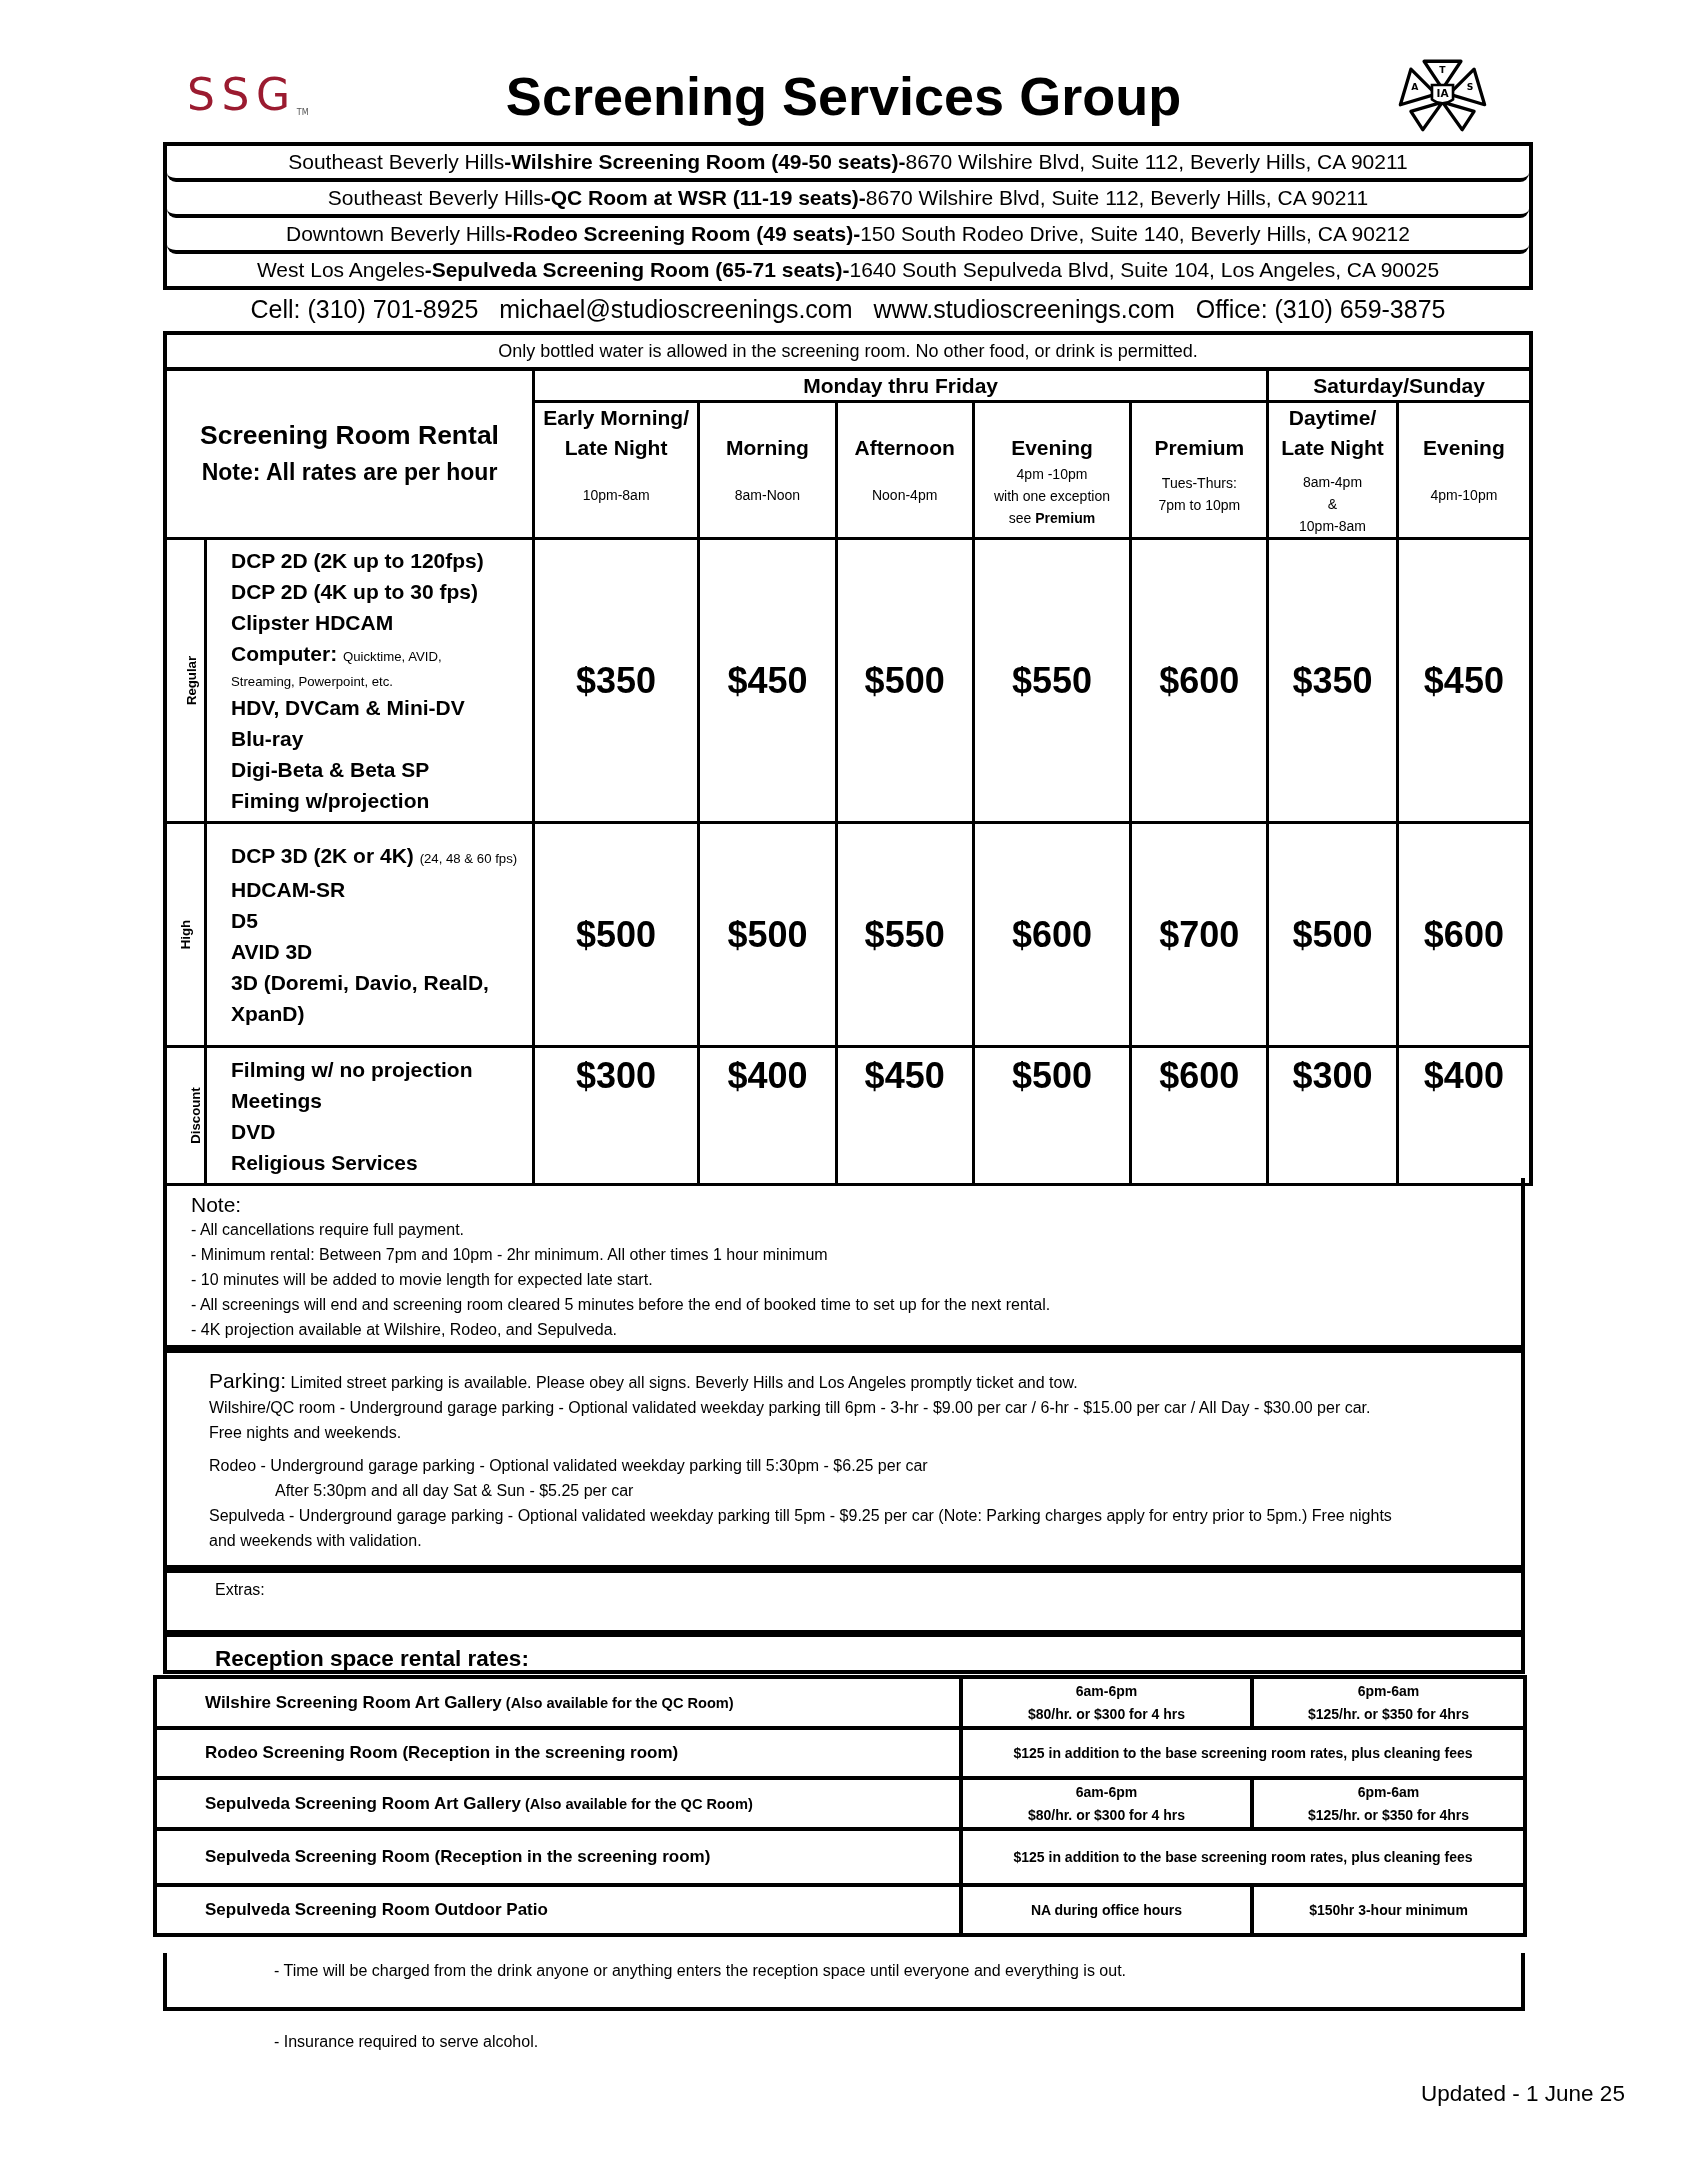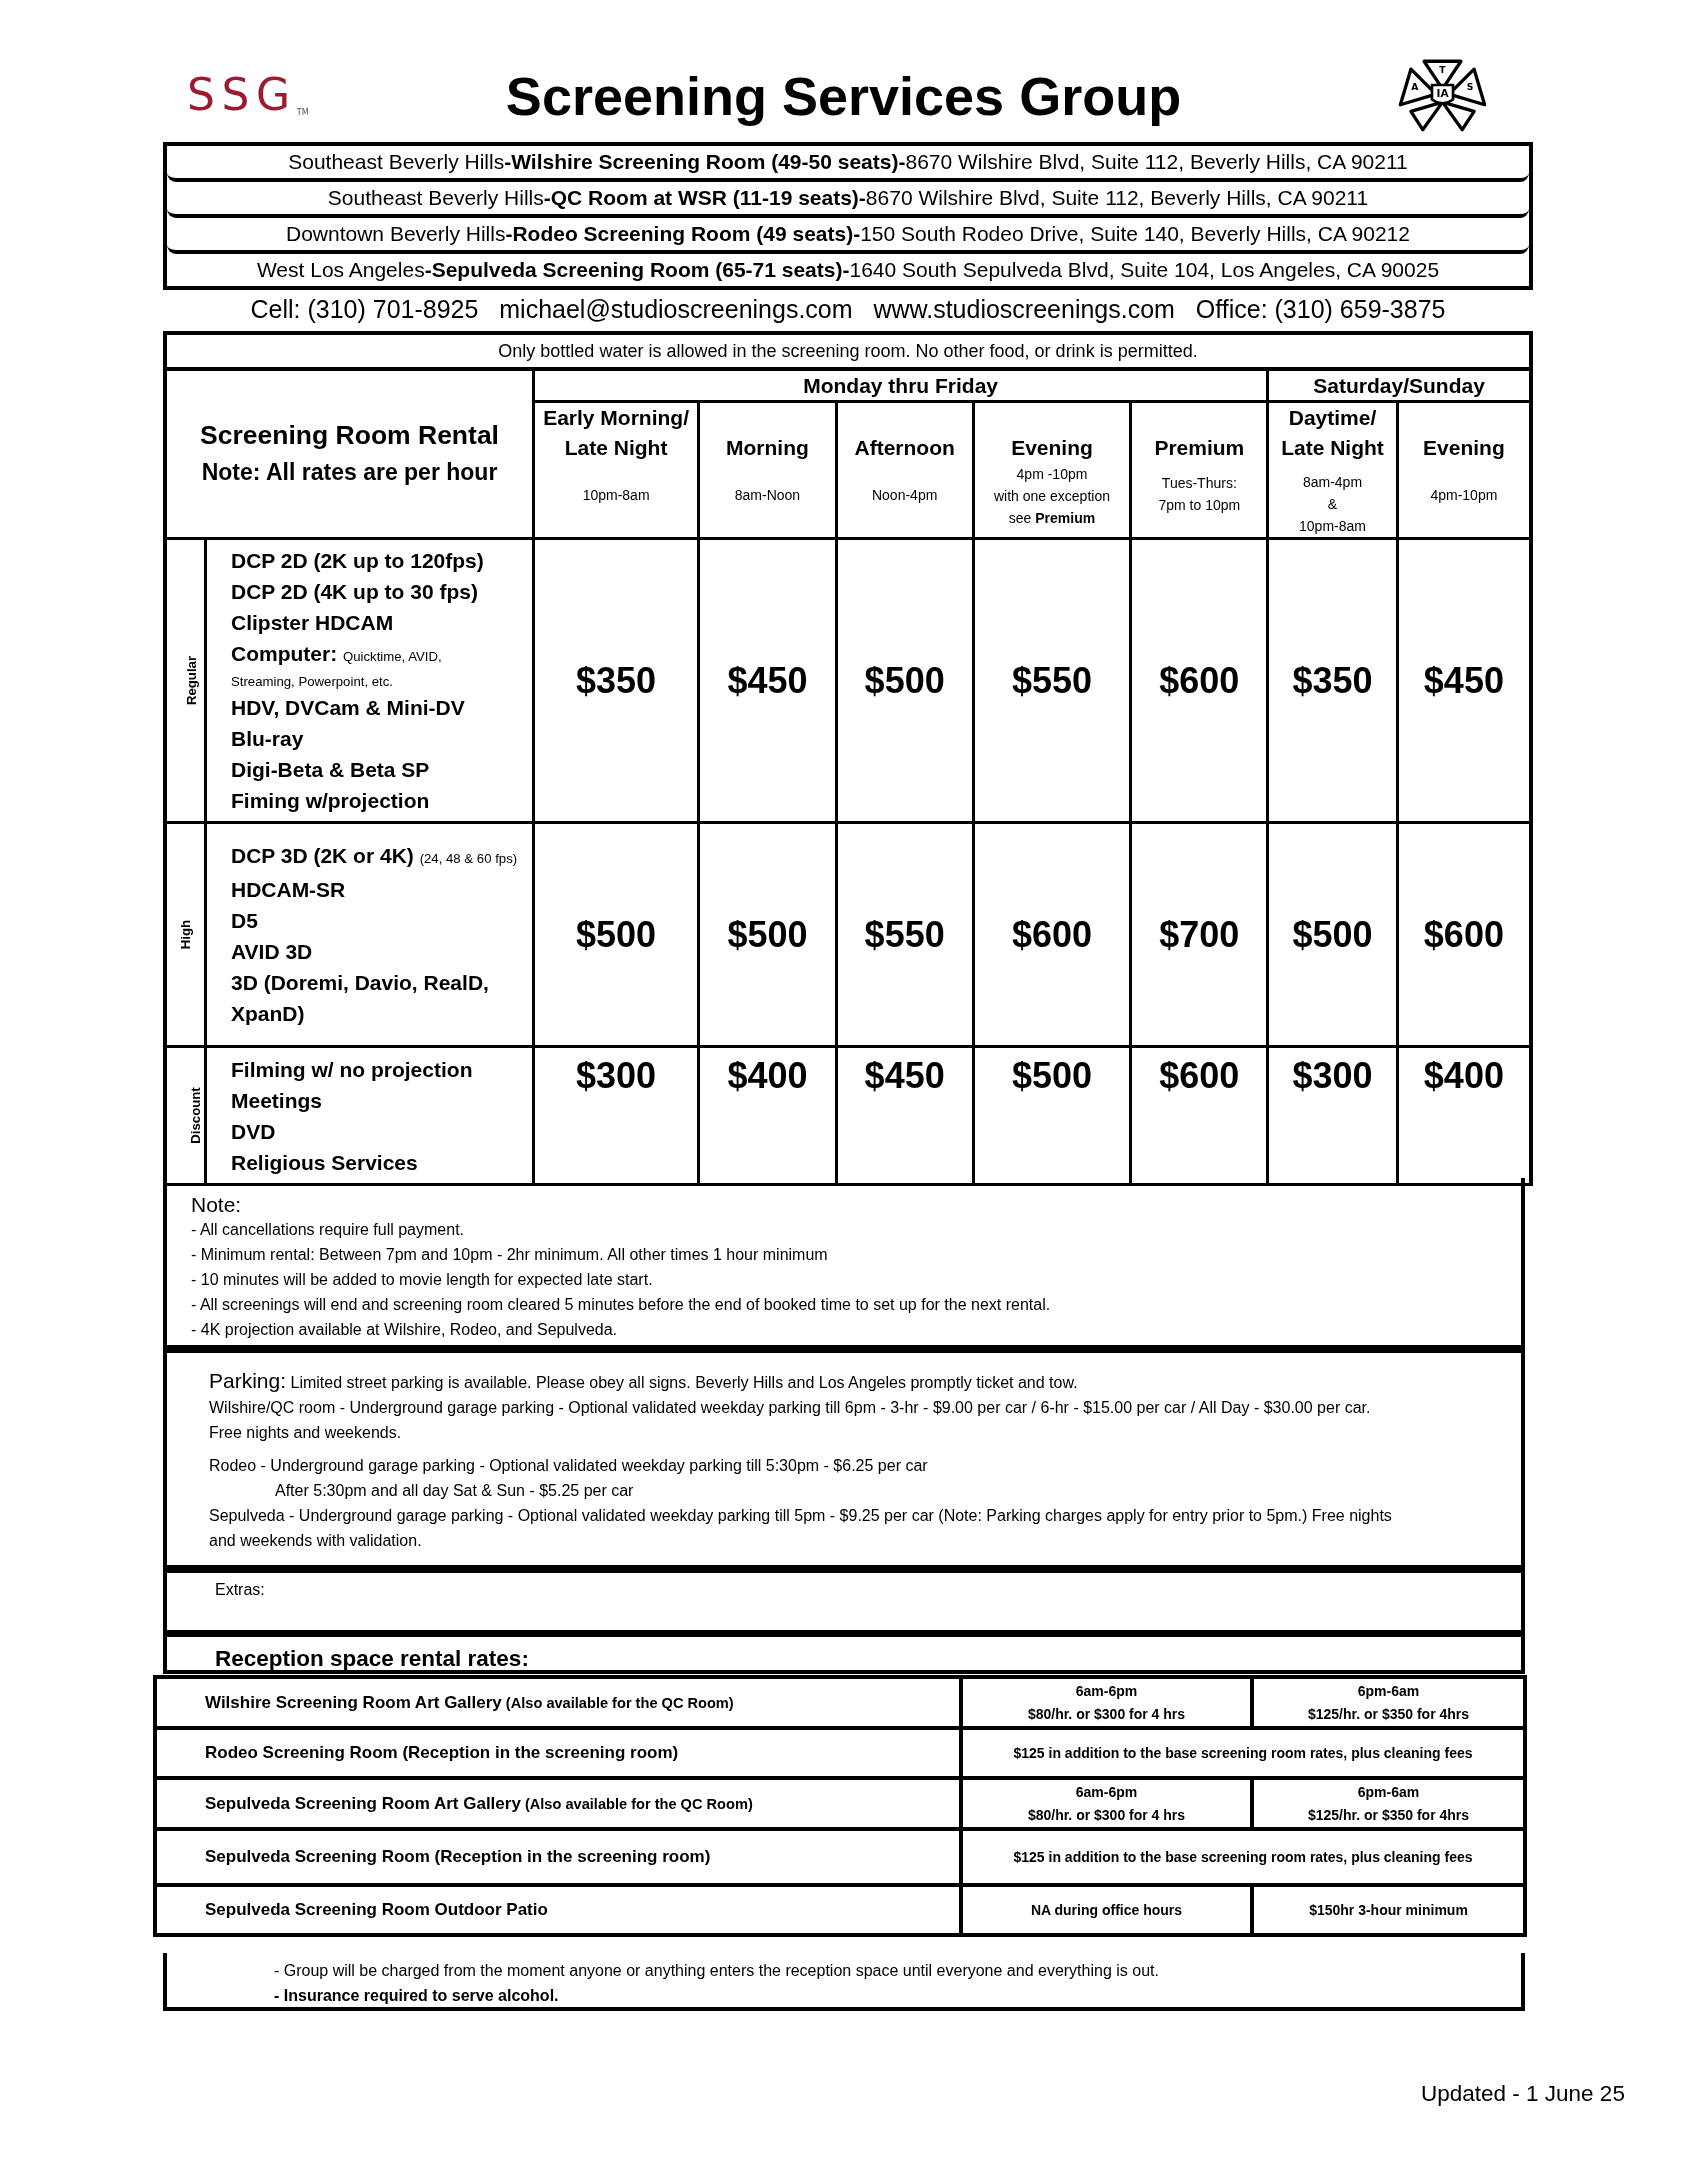--- a/index.html
+++ b/index.html
@@ -47,21 +47,21 @@
   .extras .h { font-size:16px; }
   .extras .row { display:flex; font-size:16px; margin-top:5.3px; }
   .reception-head { top:1633px; height:41px; padding:9.3px 0 0 48px; box-sizing:border-box; border-top:4px solid #000; font-size:22.5px; font-weight:bold; }
   table.recep { position:absolute; left:153px; top:1675px; width:1370px; border-collapse:collapse; table-layout:fixed; border-left:4px solid #000; border-right:4px solid #000; }
   table.recep td { border:4px solid #000; font-size:17px; font-weight:bold; }
   table.recep td:first-child { border-left:none; text-align:left; padding-left:48px; }
   table.recep td:last-child { border-right:none; }
   table.recep td.c { text-align:center; font-size:14px; line-height:22.5px; }
   table.recep .sm { font-size:14.6px; }
   .recep-notes { top:1953px; height:58px; padding:5.3px 0 0 107px; box-sizing:border-box; font-size:16px; line-height:25px; }
-  .recep-notes .b { font-weight:bold; }
+  .recep-notes .b { font-weight:normal;margin-top:46px; }
   .updated { left:1421px; top:2081px; font-size:22.5px; }
 </style>
 </head>
 <body>
 
 <div class="abs logo-ssg"><span>SSG</span><sup>TM</sup></div>
 <div class="abs doc-title">Screening Services Group</div>
 <div class="abs union-logo">
   <svg width="93" height="79" viewBox="0 0 140 120">
     <g fill="#fff" stroke="#000" stroke-width="5" stroke-linejoin="round">
@@ -317,18 +317,18 @@
         <td class="c">
           <div>NA during office hours</div>
         </td>
         <td class="c">
           <div>$150hr 3-hour minimum</div>
         </td>
       </tr>
     </tbody>
 </table>
 <div class="abs sec recep-notes">
-  <div>- Group will be charged from the moment anyone or anything enters the reception space until everyone and everything is out.</div>
+  <div>- Time will be charged from the drink anyone or anything enters the reception space until everyone and everything is out.</div>
   <div class="b">- Insurance required to serve alcohol.</div>
 </div>
 
 <div class="abs updated">Updated -  1 June 25</div>
 
 
 </body></html>

